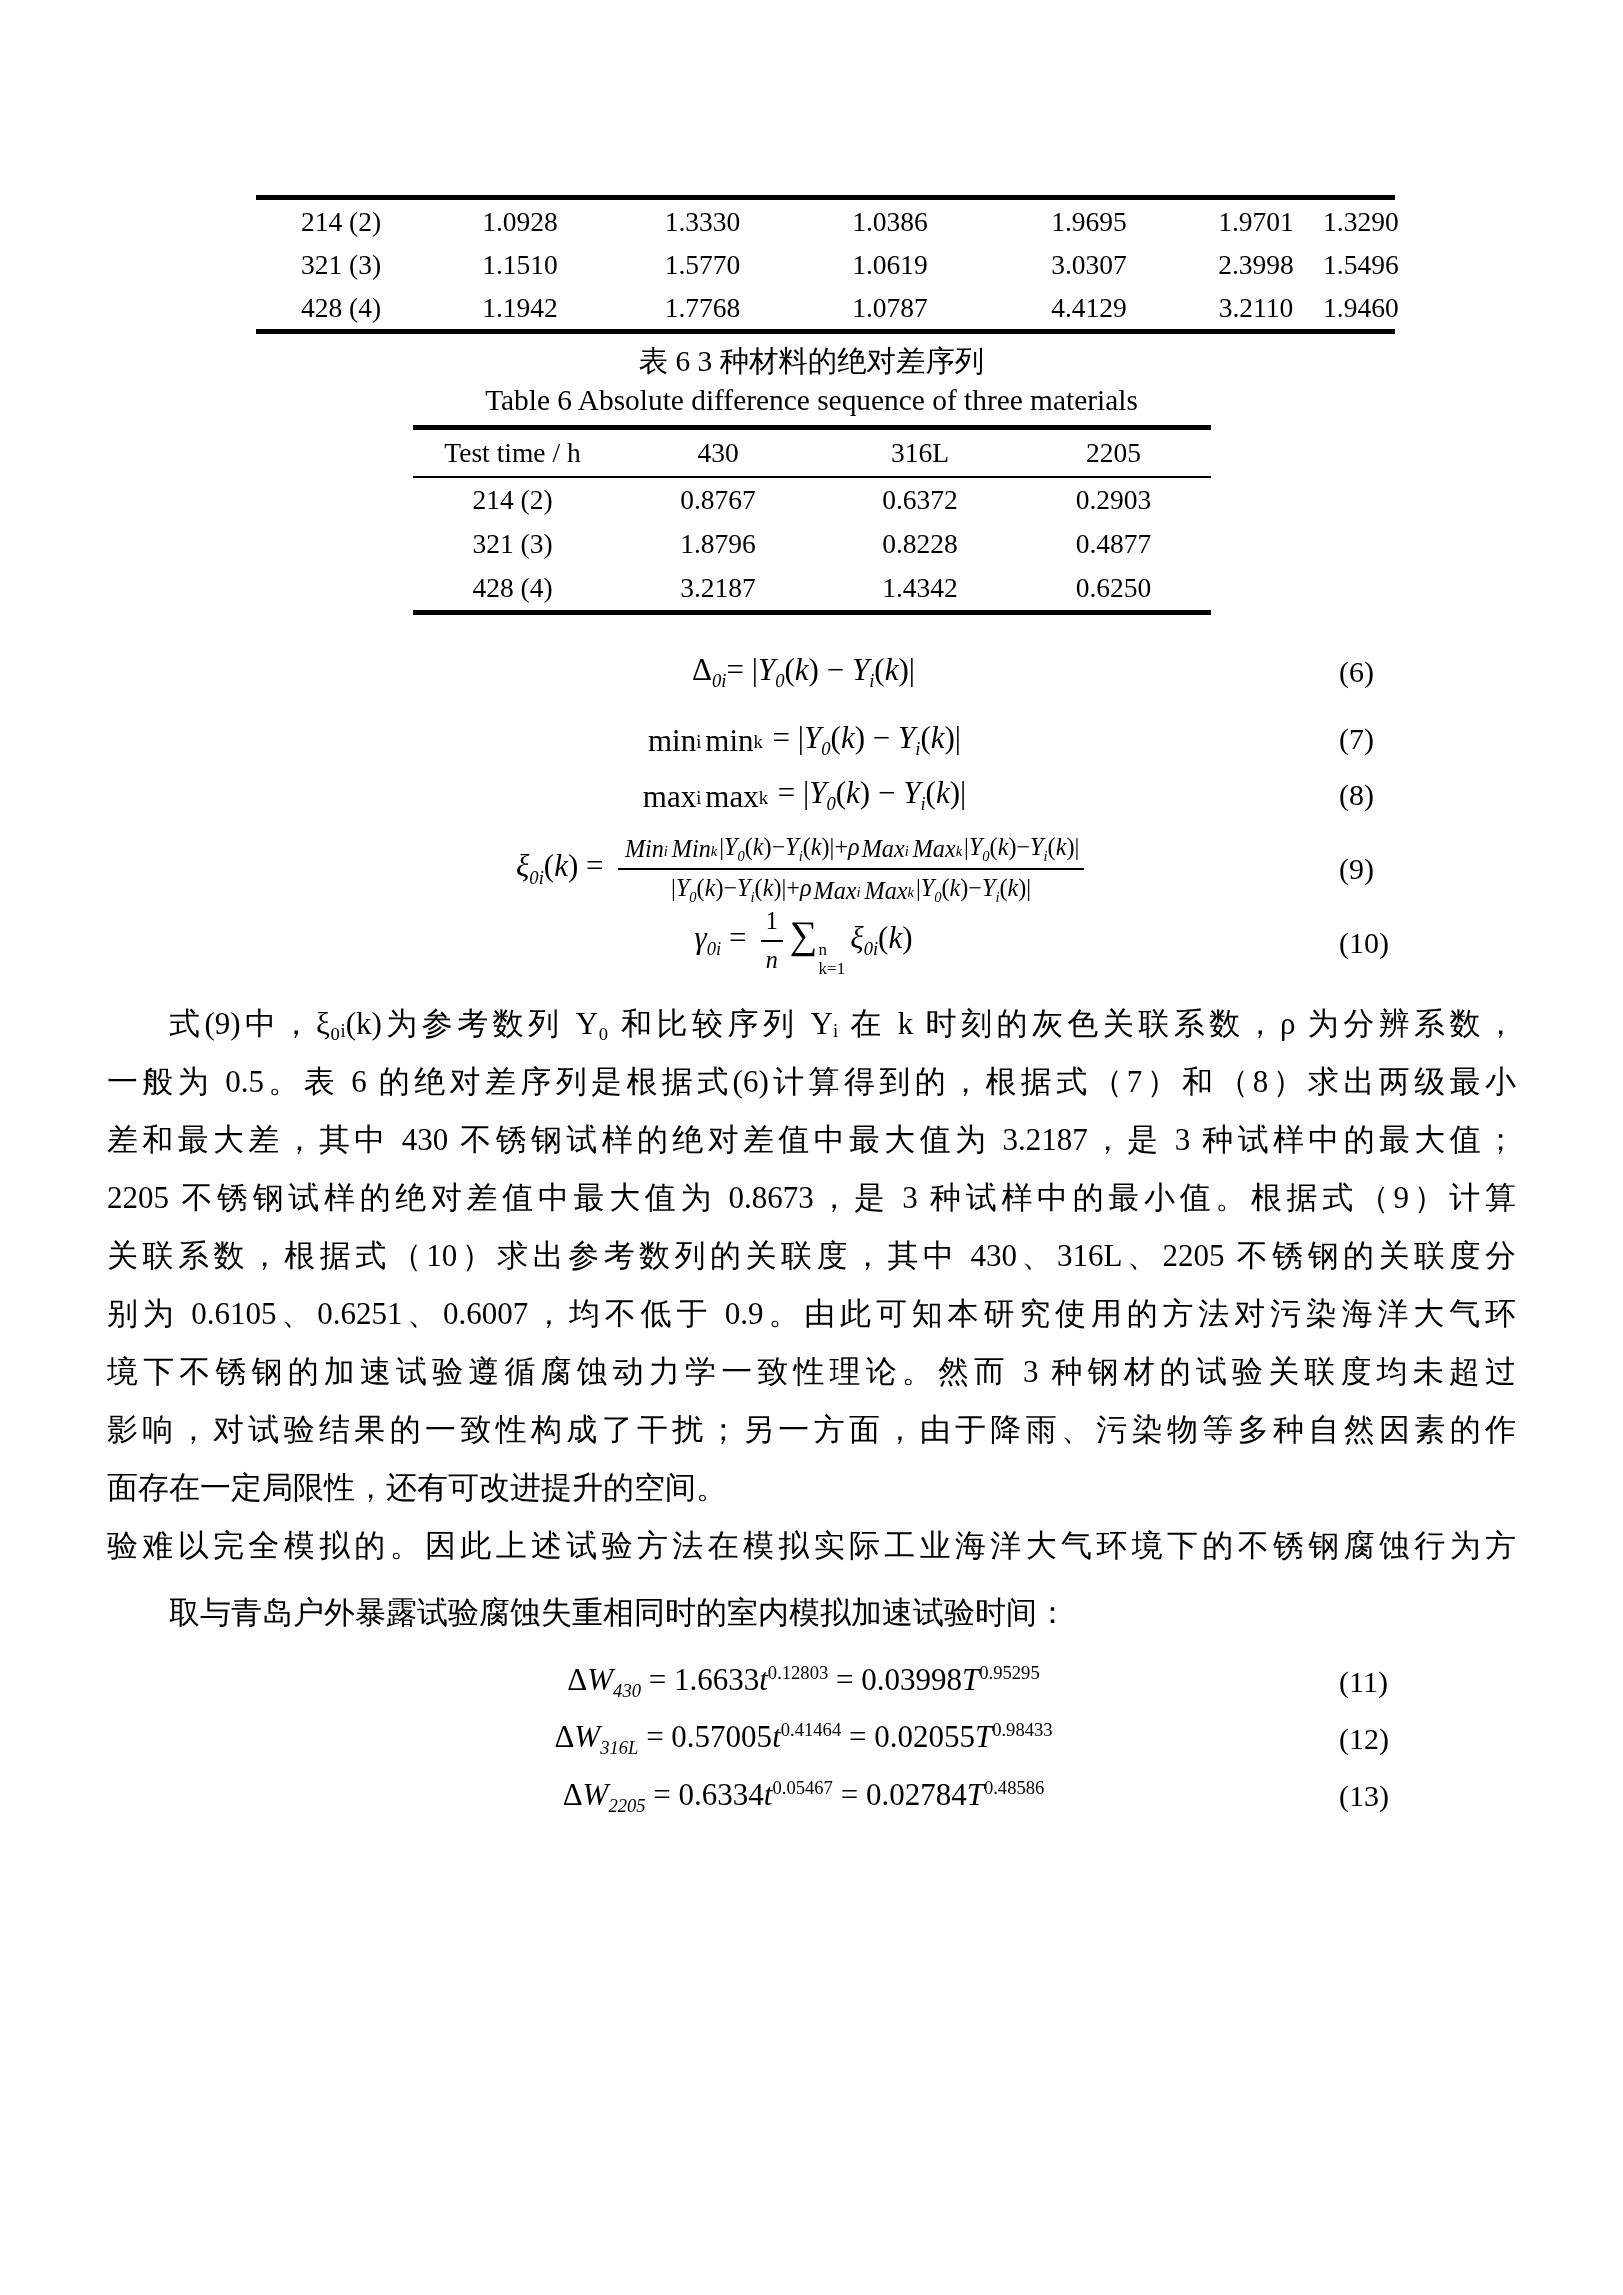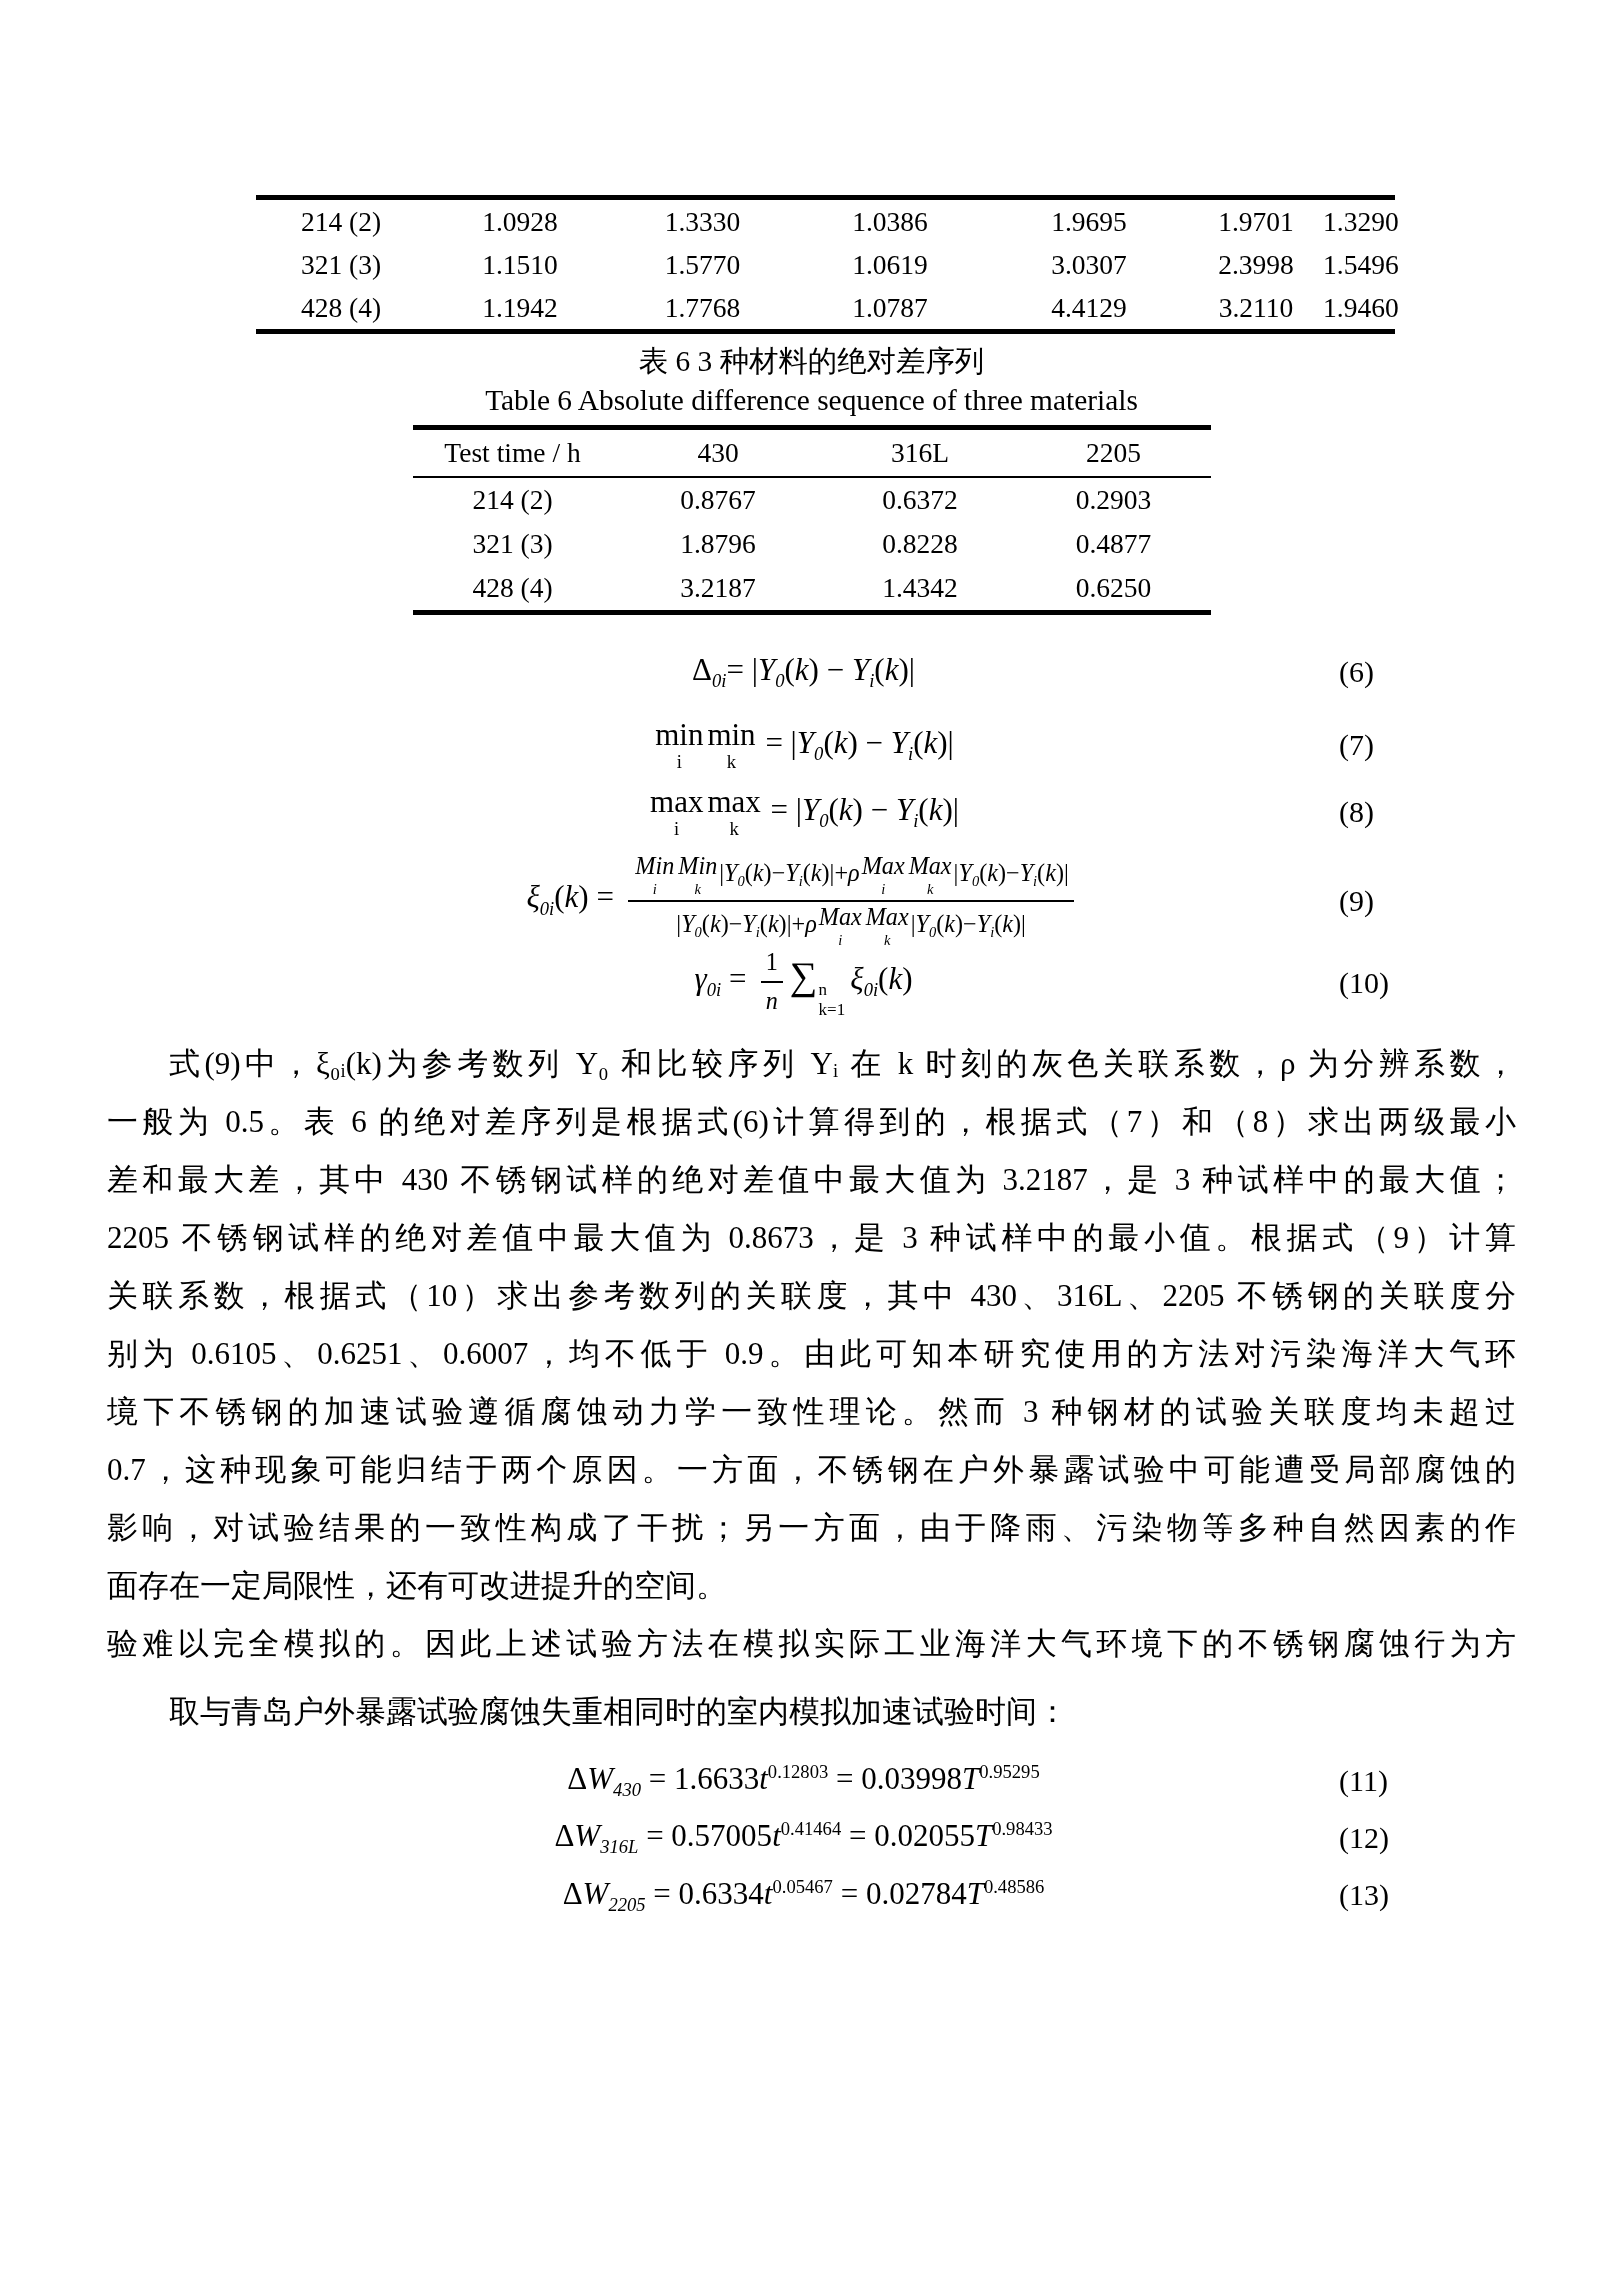--- a/index.html
+++ b/index.html
@@ -39,21 +39,21 @@
   .r8{margin-top:14.4px;}
   .r9{margin-top:15.7px;}
   .r10{margin-top:0px;}
   .r11{margin-top:19.6px;}
   .r12{margin-top:15.7px;}
   .r13{margin-top:15.7px;}
   .mi{font-style:italic;}
   .eq sub{font-size:0.6em;}
   .eq sup{font-size:0.6em;}
   .mop{font-size:1.25em;font-style:normal;}
-  .munder{display:inline-flex;flex-direction:column;align-items:center;line-height:1;vertical-align:middle;margin:0 2px;}
+  .munder{display:inline-flex;flex-direction:row;align-items:center;line-height:1;vertical-align:middle;margin:0 2px;}
   .munder .musub{font-size:0.6em;margin-top:3.3px;}
   .msupsub{display:inline-flex;flex-direction:column;align-items:flex-start;font-size:0.55em;line-height:1.15;vertical-align:-0.4em;margin:0 5.2px 0 1.3px;}
   .mfrac{display:inline-flex;flex-direction:column;align-items:center;vertical-align:middle;margin:0 6.5px;line-height:1.25;}
   .mfrac > .mnum{font-size:0.78em;border-bottom:2.6px solid #000;padding:0 5.2px 3.3px;}
   .mfrac > .mden{font-size:0.78em;padding-top:3.3px;}
   
   .p1{margin-top:15.7px;font-size:31px;line-height:58px;}
   .pline{text-align:justify;text-align-last:justify;}
   .pline-first{text-indent:62px;}
   .pline-last{text-align-last:left;}
@@ -206,21 +206,20 @@
   </div>
 
   <div class="p1">
     <div class="pline pline-first">式(9)中，ξ₀ᵢ(k)为参考数列 Y₀ 和比较序列 Yᵢ 在 k 时刻的灰色关联系数，ρ 为分辨系数，</div>
     <div class="pline">一般为 0.5。表 6 的绝对差序列是根据式(6)计算得到的，根据式（7）和（8）求出两级最小</div>
     <div class="pline">差和最大差，其中 430 不锈钢试样的绝对差值中最大值为 3.2187，是 3 种试样中的最大值；</div>
     <div class="pline">2205 不锈钢试样的绝对差值中最大值为 0.8673，是 3 种试样中的最小值。根据式（9）计算</div>
     <div class="pline">关联系数，根据式（10）求出参考数列的关联度，其中 430、316L、2205 不锈钢的关联度分</div>
     <div class="pline">别为 0.6105、0.6251、0.6007，均不低于 0.9。由此可知本研究使用的方法对污染海洋大气环</div>
     <div class="pline">境下不锈钢的加速试验遵循腐蚀动力学一致性理论。然而 3 种钢材的试验关联度均未超过</div>
-    <div class="pline">0.7，这种现象可能归结于两个原因。一方面，不锈钢在户外暴露试验中可能遭受局部腐蚀的</div>
     <div class="pline">影响，对试验结果的一致性构成了干扰；另一方面，由于降雨、污染物等多种自然因素的作</div>
     <div class="pline pline-last">面存在一定局限性，还有可改进提升的空间。</div>
     <div class="pline">验难以完全模拟的。因此上述试验方法在模拟实际工业海洋大气环境下的不锈钢腐蚀行为方</div>
   </div>
 
   <div class="p2">取与青岛户外暴露试验腐蚀失重相同时的室内模拟加速试验时间：</div>
 
   <div class="eqrow r11">
     <div class="eq"><span class="mt">Δ</span><span class="mi">W</span><sub class="mi">430</sub><span class="mt"> = 1.6633</span><span class="mi">t</span><sup>0.12803</sup><span class="mt"> = 0.03998</span><span class="mi">T</span><sup>0.95295</sup></div>
     <div class="eqnum">(11)</div>

